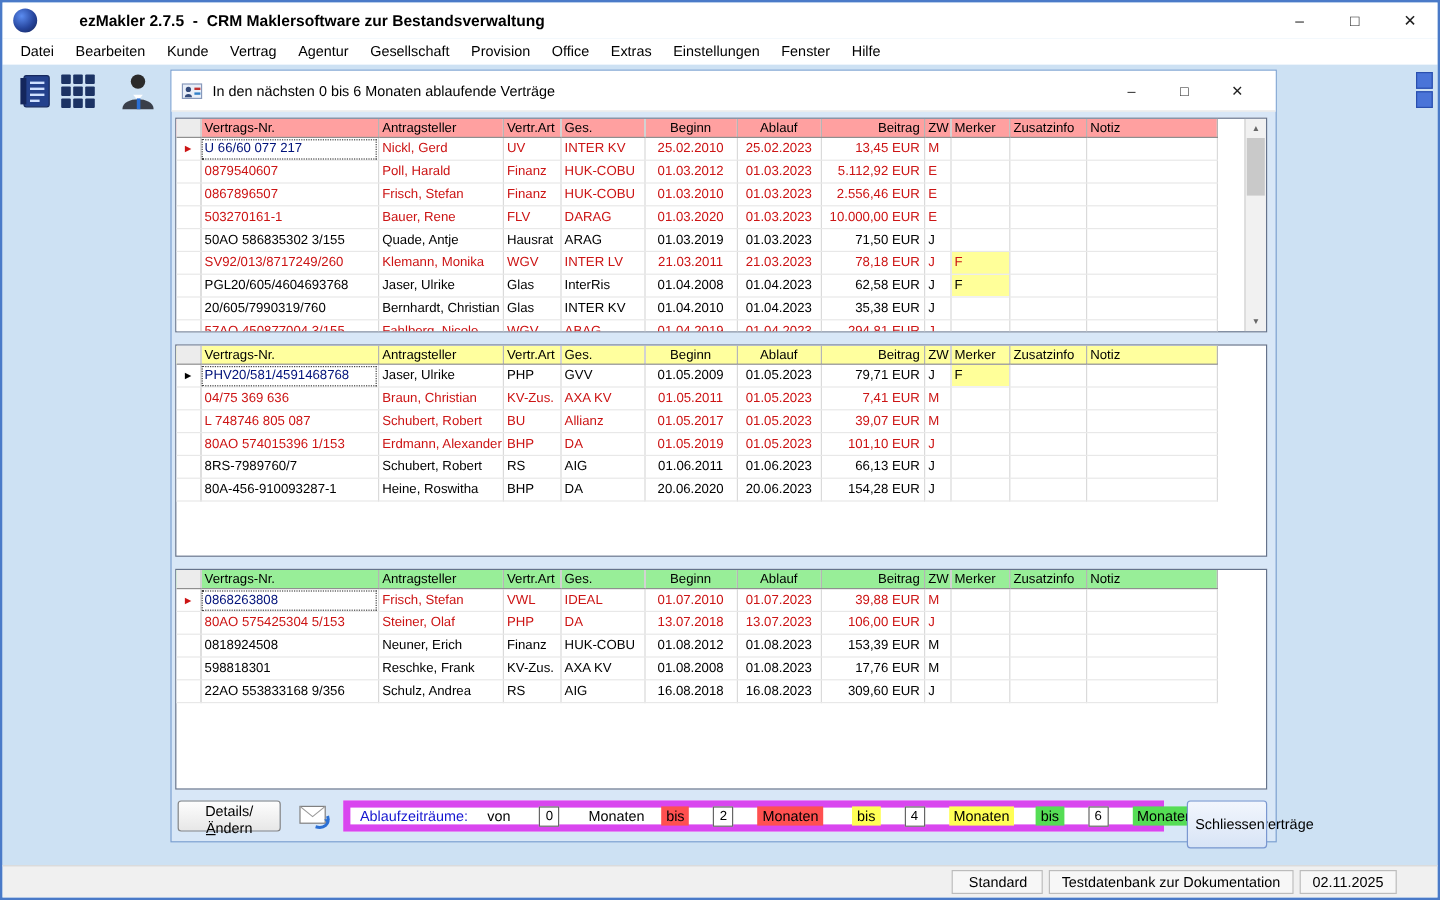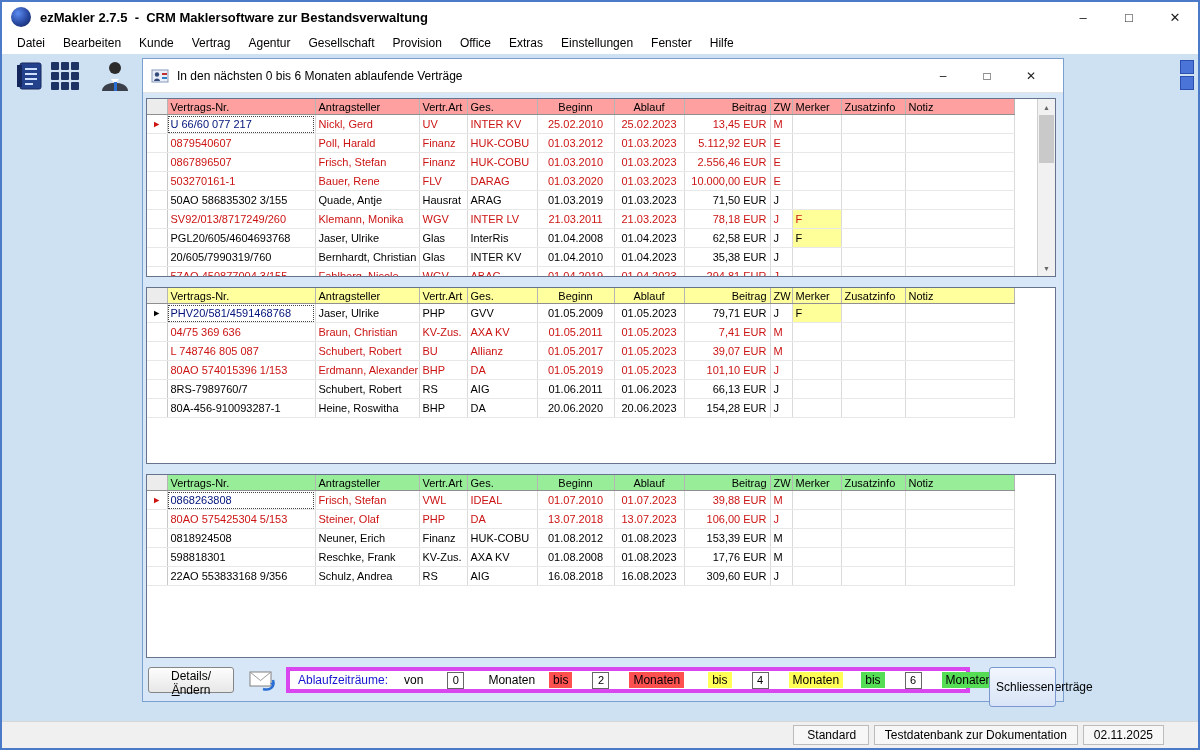--- a/index.html
+++ b/index.html
@@ -1,20 +1,20 @@
 <!DOCTYPE html>
 <html><head>
 <meta charset="utf-8">
 <style>
   html,body{margin:0;padding:0;background:#888;}
   body{width:1200px;height:750px;font-family:"Liberation Sans",sans-serif;-webkit-font-smoothing:antialiased;}
   .window{position:relative;width:1196px;height:746px;border:2px solid #4a7ac8;background:#cde1f3;overflow:hidden;}
 
   
-  .titlebar{height:30px;background:#fff;display:flex;align-items:center;}
+  .titlebar{height:30px;background:#fff;display:flex;align-items:center;gap:26px;}
   .app-icon{width:20px;height:20px;border-radius:50%;margin-left:9px;
     background:radial-gradient(circle at 35% 32%,#5b8cf0 0%,#27469e 55%,#101f52 100%);}
   .title-text{margin-left:9px;font-size:13px;font-weight:700;color:#000;white-space:pre;}
   .win-controls{margin-left:auto;display:flex;height:30px;}
   .win-btn{width:46px;height:30px;display:flex;align-items:center;justify-content:center;font-size:13px;color:#222;cursor:default;}
 
   
   .menubar{height:22px;background:#fff;display:flex;align-items:center;padding-left:6px;font-size:12px;color:#000;}
   .menu-item{padding:3px 9px;white-space:nowrap;}
 
@@ -60,21 +60,21 @@
   .sb-btn.down{position:absolute;bottom:0;left:0;right:0;}
   .sb-thumb{position:absolute;top:16px;left:1px;right:1px;height:48px;background:#c9c9c9;}
 
   
   .controls{position:absolute;left:3px;top:573px;width:910px;height:28px;}
   .btn{border:1px solid #858585;background:linear-gradient(#fdfdfd,#e7e7e7);border-radius:3px;font-size:12px;
     font-family:"Liberation Sans",sans-serif;color:#000;cursor:default;}
   .btn-details{position:absolute;left:2px;top:1px;width:86px;height:26px;}
   .accel{text-decoration:underline;}
   .email-icon{position:absolute;left:102px;top:1px;width:30px;height:26px;display:flex;align-items:center;justify-content:center;}
-  .options{position:absolute;left:140px;top:1px;width:684px;height:26px;background:#fff;border:4px solid #d946ef;
+  .options{position:absolute;left:140px;top:1px;width:684px;height:26px;background:#fff;border:6px solid #d946ef;
     box-sizing:border-box;display:flex;align-items:center;font-size:12px;}
   .opt-label{color:#1616d0;margin-left:8px;}
   .range-group{display:flex;align-items:center;gap:20px;}
   .rg0{margin-left:12px;}
   .rg1{margin-left:10px;}
   .rg2{margin-left:24px;}
   .rg3{margin-left:18px;}
   .tag{display:inline-block;padding:1px 4px;color:#000;}
   .numbox{display:inline-block;width:15px;height:15px;line-height:15px;text-align:center;border:1px solid #666;
     background:#fff;font-size:11px;}

